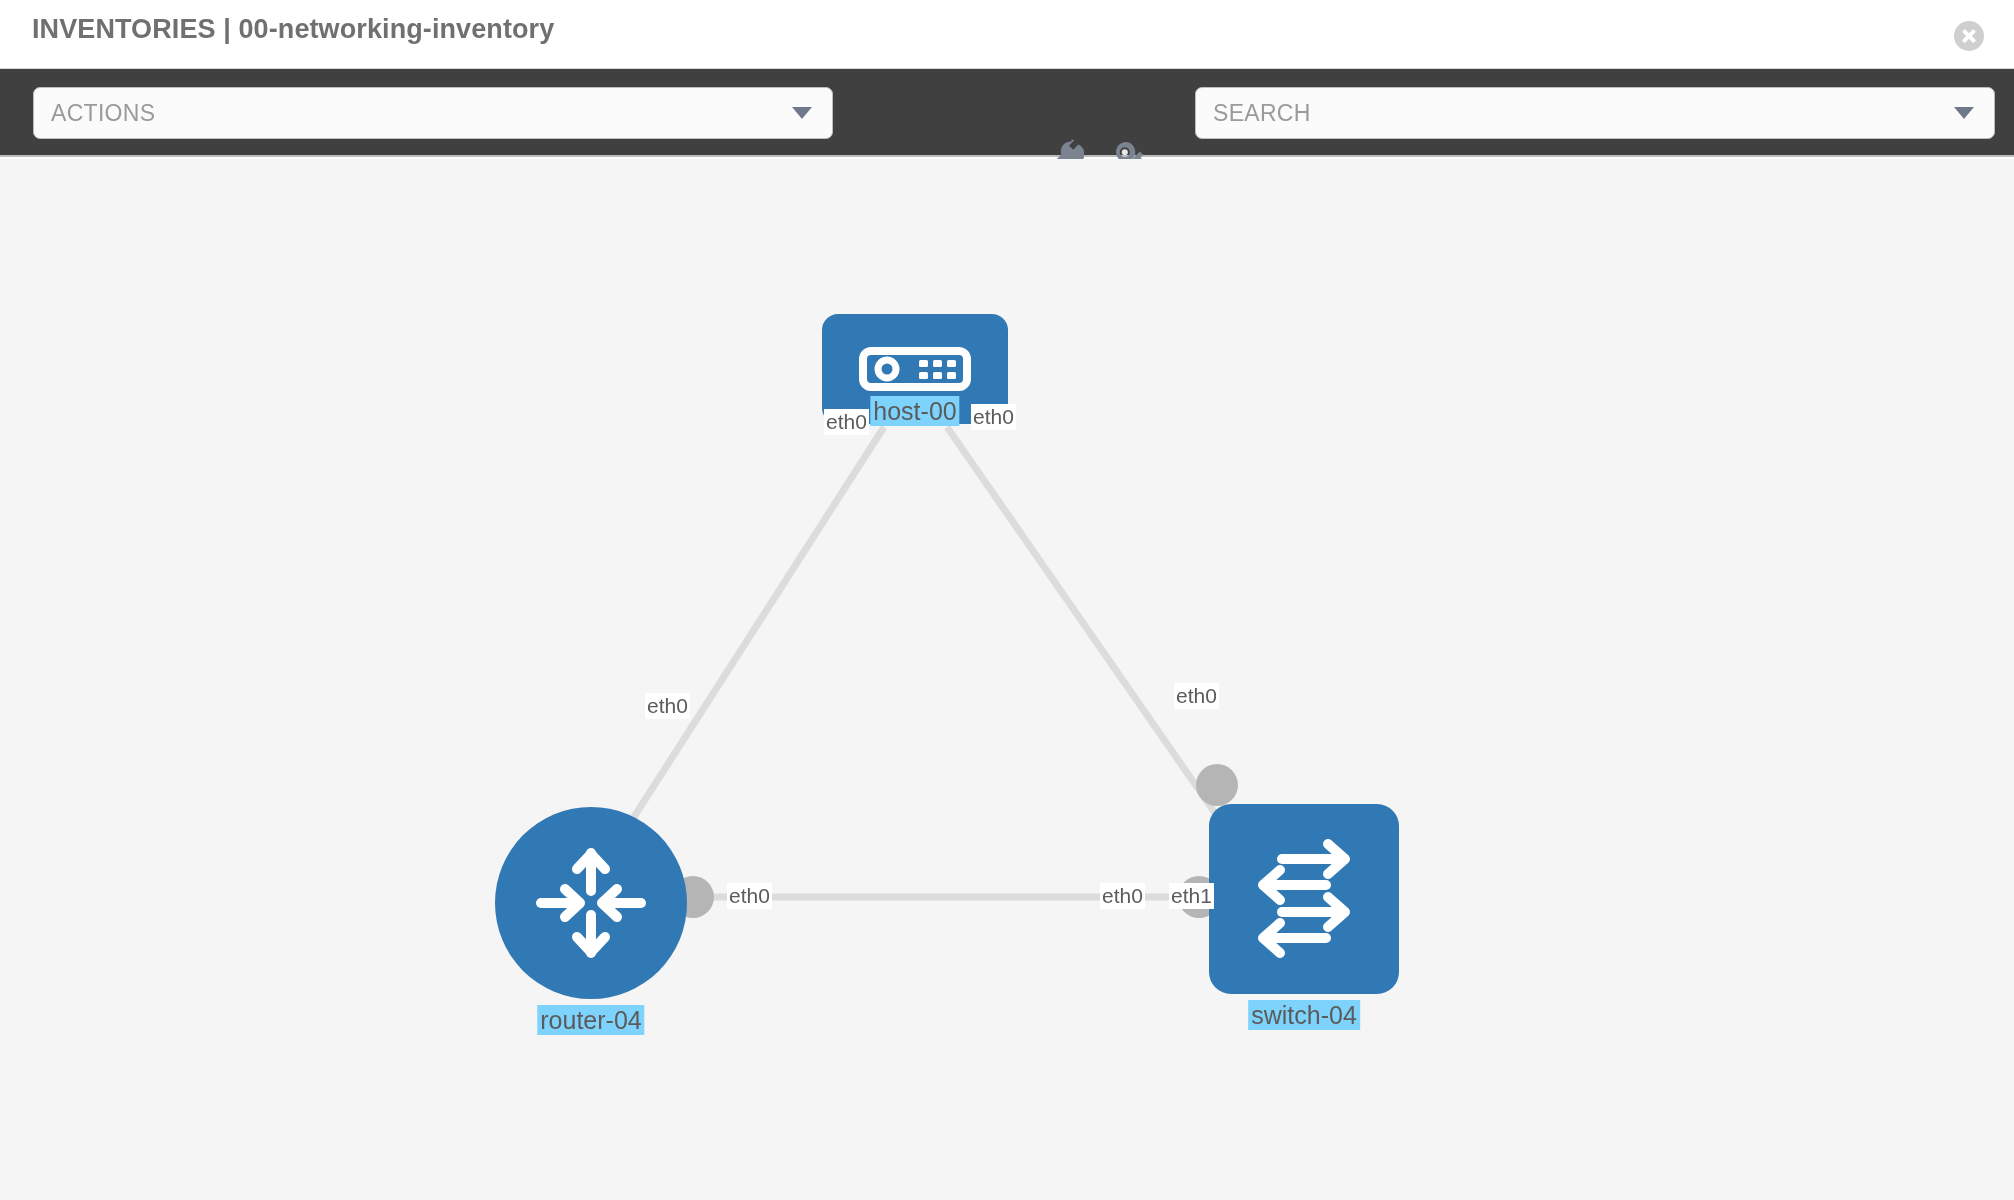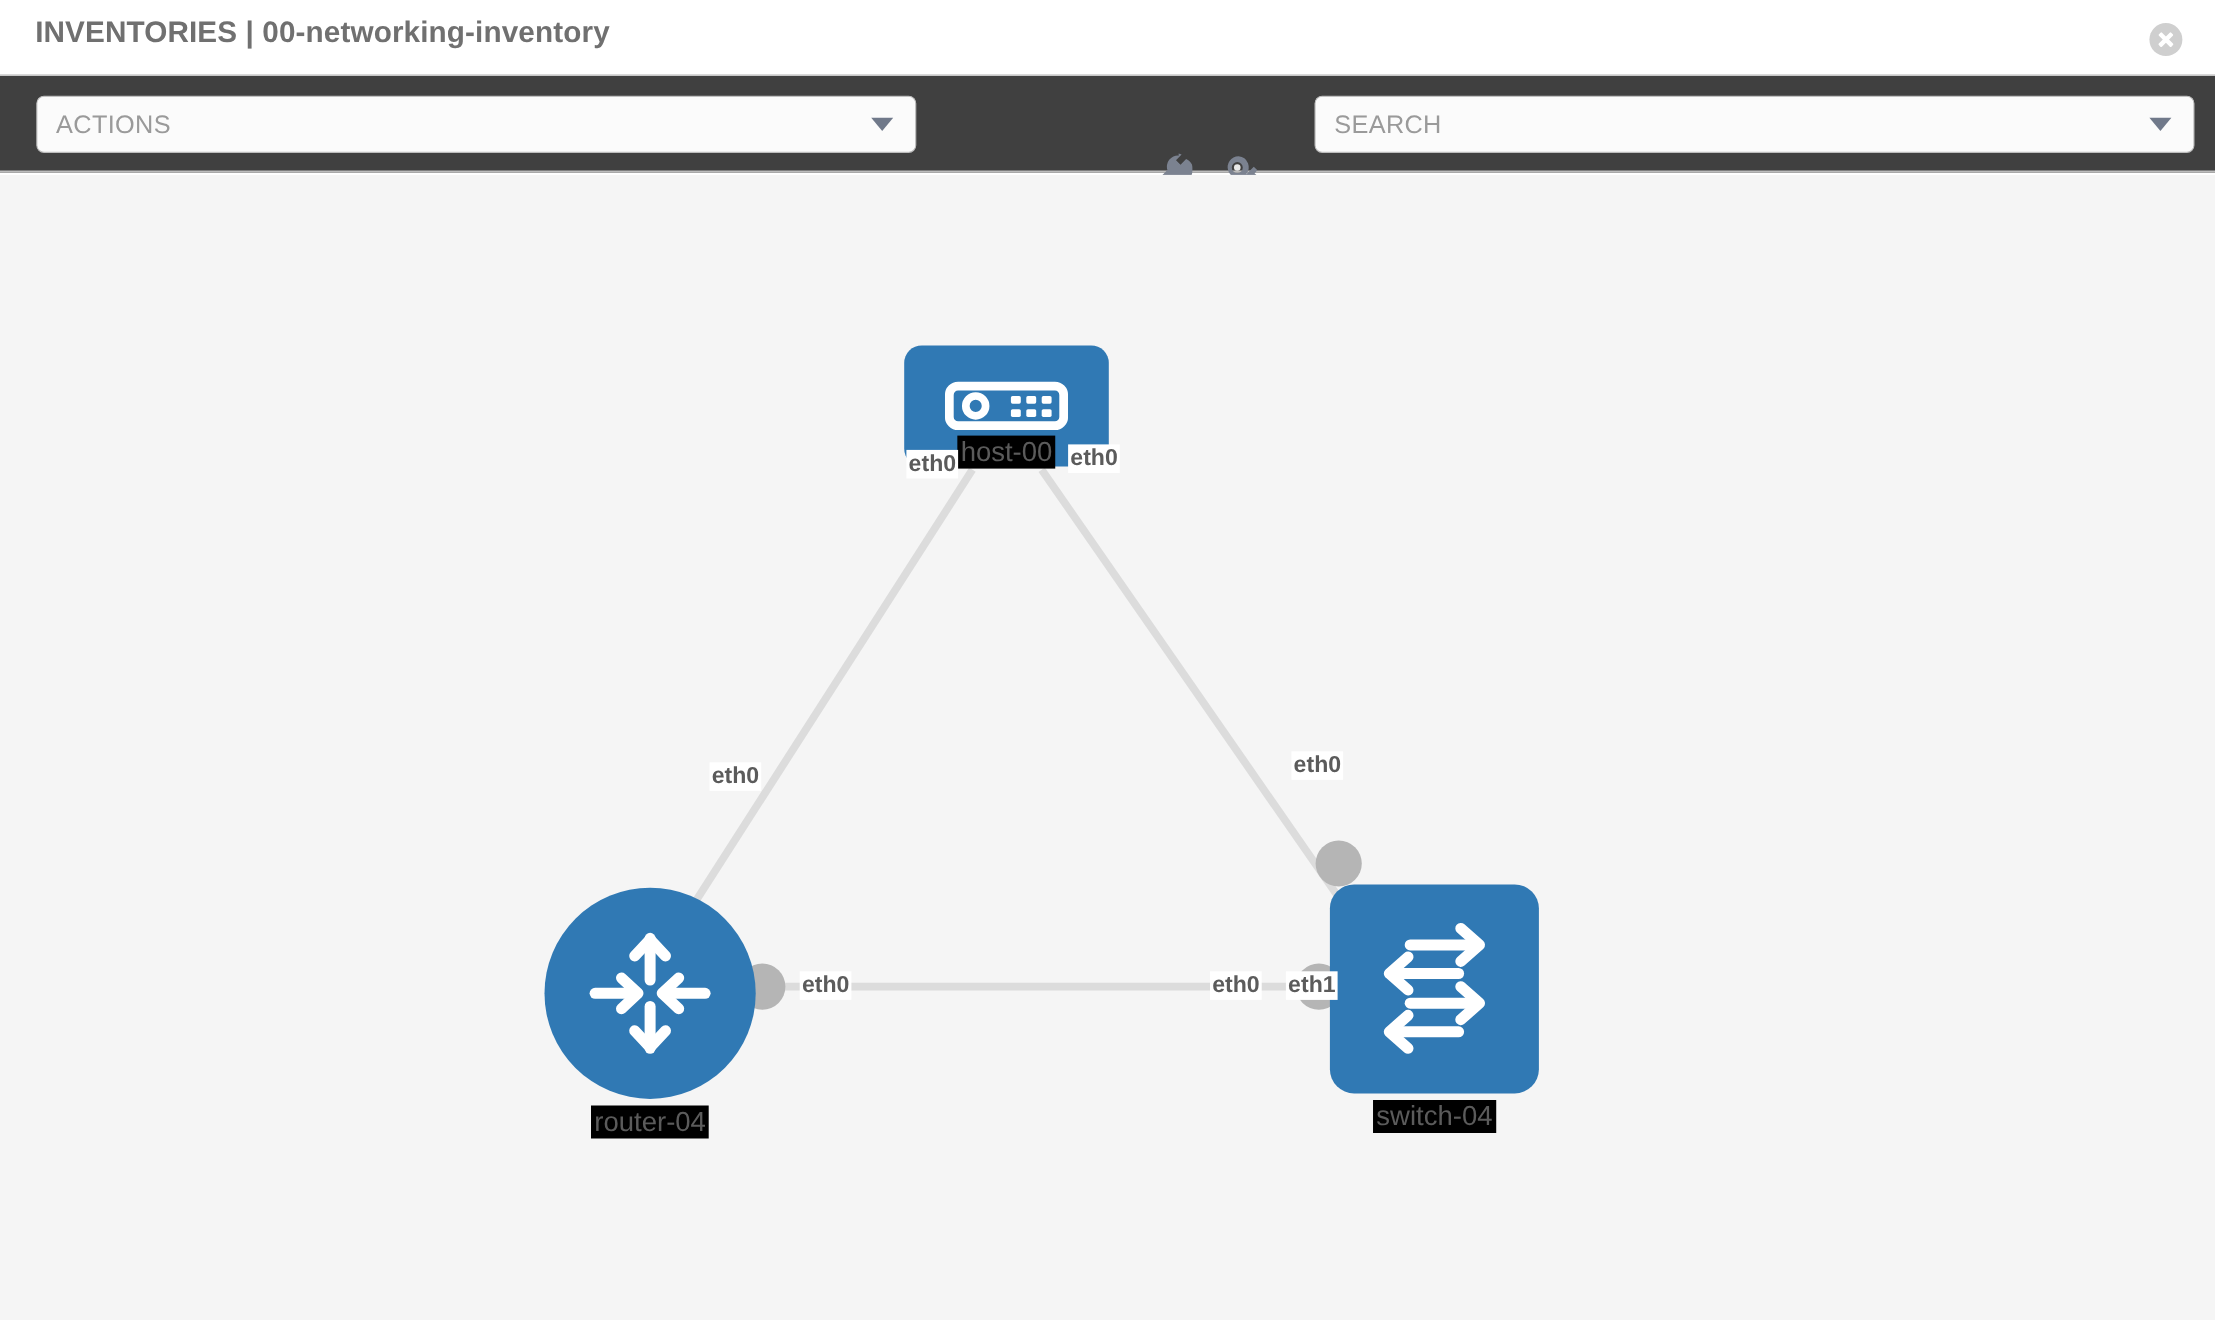--- a/index.html
+++ b/index.html
@@ -80,21 +80,21 @@
   
   .node { position: absolute; }
   .node-shape {
     position: absolute; left: 0; top: 0;
     background: #3079b4;
     display: flex; align-items: center; justify-content: center;
     cursor: pointer;
   }
   .node-label {
     position: absolute; left: 50%; transform: translateX(-50%);
-    background: #000000; color: #5b5b5b;
+    background: #7dd3fc; color: #5b5b5b;
     font-size: 25px; line-height: 30px;
     padding: 0 3px; white-space: nowrap;
   }
 
   #node-host      { left: 822px; top: 155px; width: 186px; height: 110px; }
   #node-host .node-shape { width: 186px; height: 110px; border-radius: 16px; }
   #node-host .node-label { top: 82px; }
 
   #node-router    { left: 495px; top: 648px; width: 192px; height: 192px; }
   #node-router .node-shape { width: 192px; height: 192px; border-radius: 50%; }
@@ -110,21 +110,21 @@
   .nub {
     position: absolute; width: 42px; height: 42px;
     border-radius: 50%; background: #b5b5b5;
   }
 
   
   .iface-label {
     position: absolute;
     background: #ffffff; color: #5b5b5b;
     font-size: 21px; line-height: 26px;
-    padding: 0 2px; white-space: nowrap; font-weight: bold;
+    padding: 0 2px; white-space: nowrap;
   }
 </style>
 </head>
 <body>
 
 <div id="app">
 
   <div class="header">
     <div class="page-title">INVENTORIES | 00-networking-inventory</div>
     <div class="close-btn"></div>

